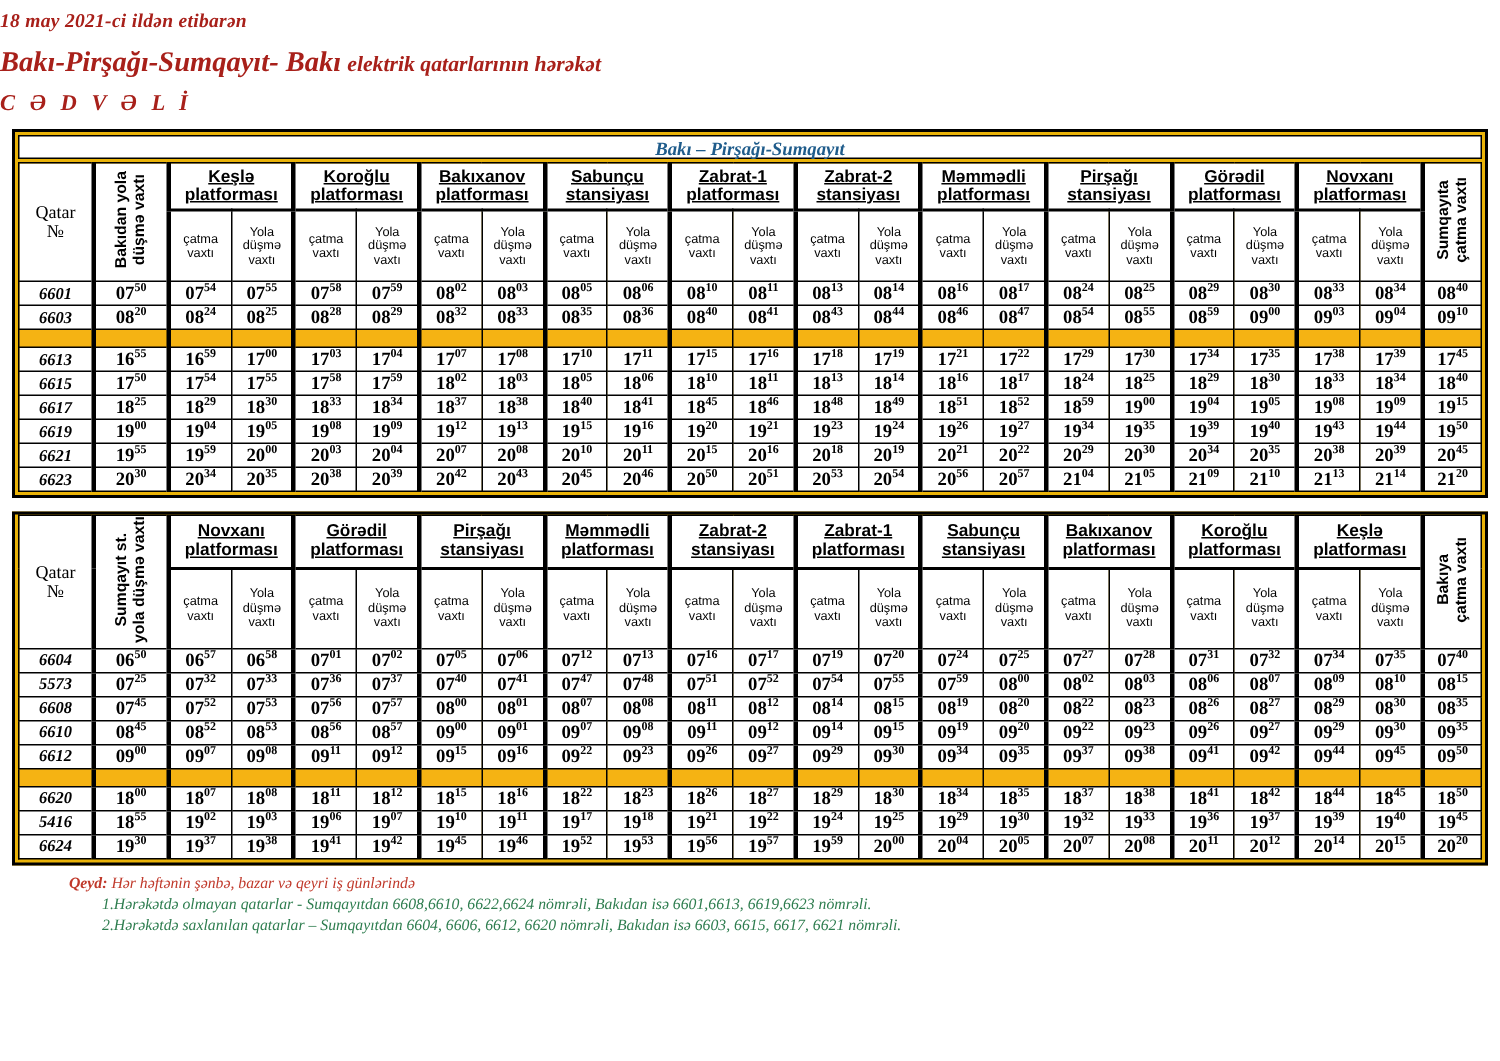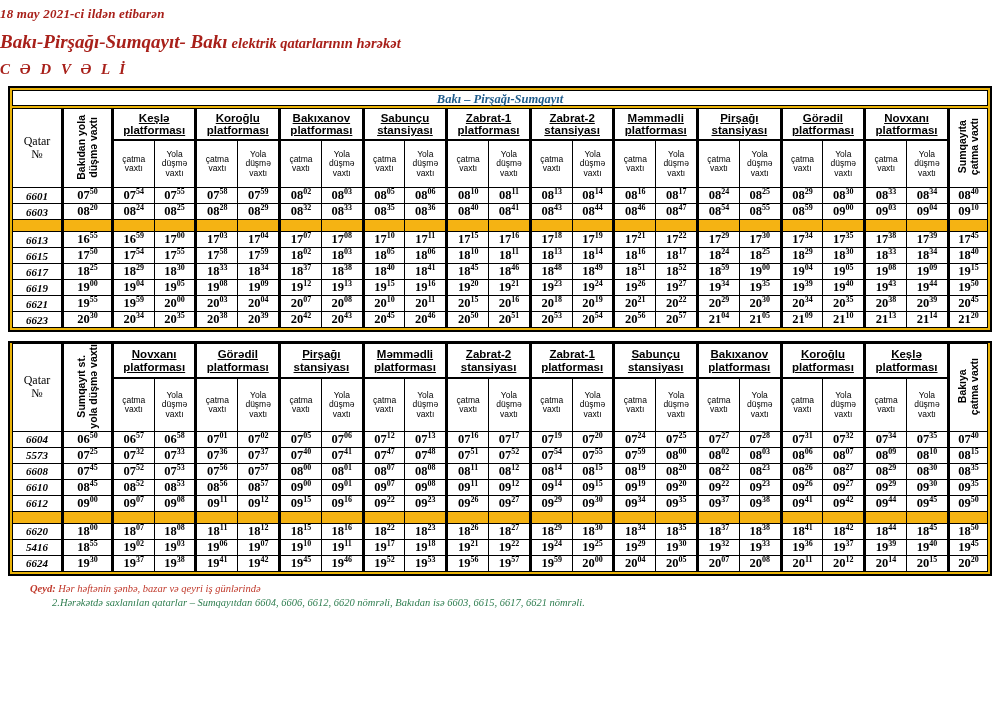--- a/index.html
+++ b/index.html
@@ -157,21 +157,21 @@
     vertical-align: super;
     line-height: 0;
   }
   tr.sep td {
     background: #f5b313 !important;
     height: 11px;
   }
 
   
   .notes {
-    margin: 6px 0 0 30px;
+    margin: 6px 0 0 46px;
     font-family: "Liberation Serif", serif;
     font-style: italic;
     font-size: 10.5px;
     line-height: 14px;
   }
   .notes .n-head { color: #c0392b; font-weight: bold; }
   .notes .n-head-rest { color: #c0392b; }
   .notes .n-line { color: #2e7d4f; padding-left: 22px; }
 </style>
 </head>
@@ -780,14 +780,15 @@
           <td class="tm grp-left">20<sup>20</sup></td>
         </tr>
       </tbody>
   </table>
 </div>
 
 <div class="notes">
   <div>
     <span class="n-head">Qeyd:</span><span class="n-head-rest"> Hər həftənin şənbə, bazar və qeyri iş günlərində</span>
   </div>
+  <div class="n-line">1.Hərəkətdə olmayan qatarlar - Sumqayıtdan 6608,6610, 6622,6624 nömrəli, Bakıdan isə  6601,6613, 6619,6623 nömrəli.</div>
   <div class="n-line">2.Hərəkətdə saxlanılan qatarlar – Sumqayıtdan 6604, 6606, 6612, 6620   nömrəli, Bakıdan isə 6603, 6615, 6617, 6621 nömrəli.</div>
 </div>
 
 </body></html>

